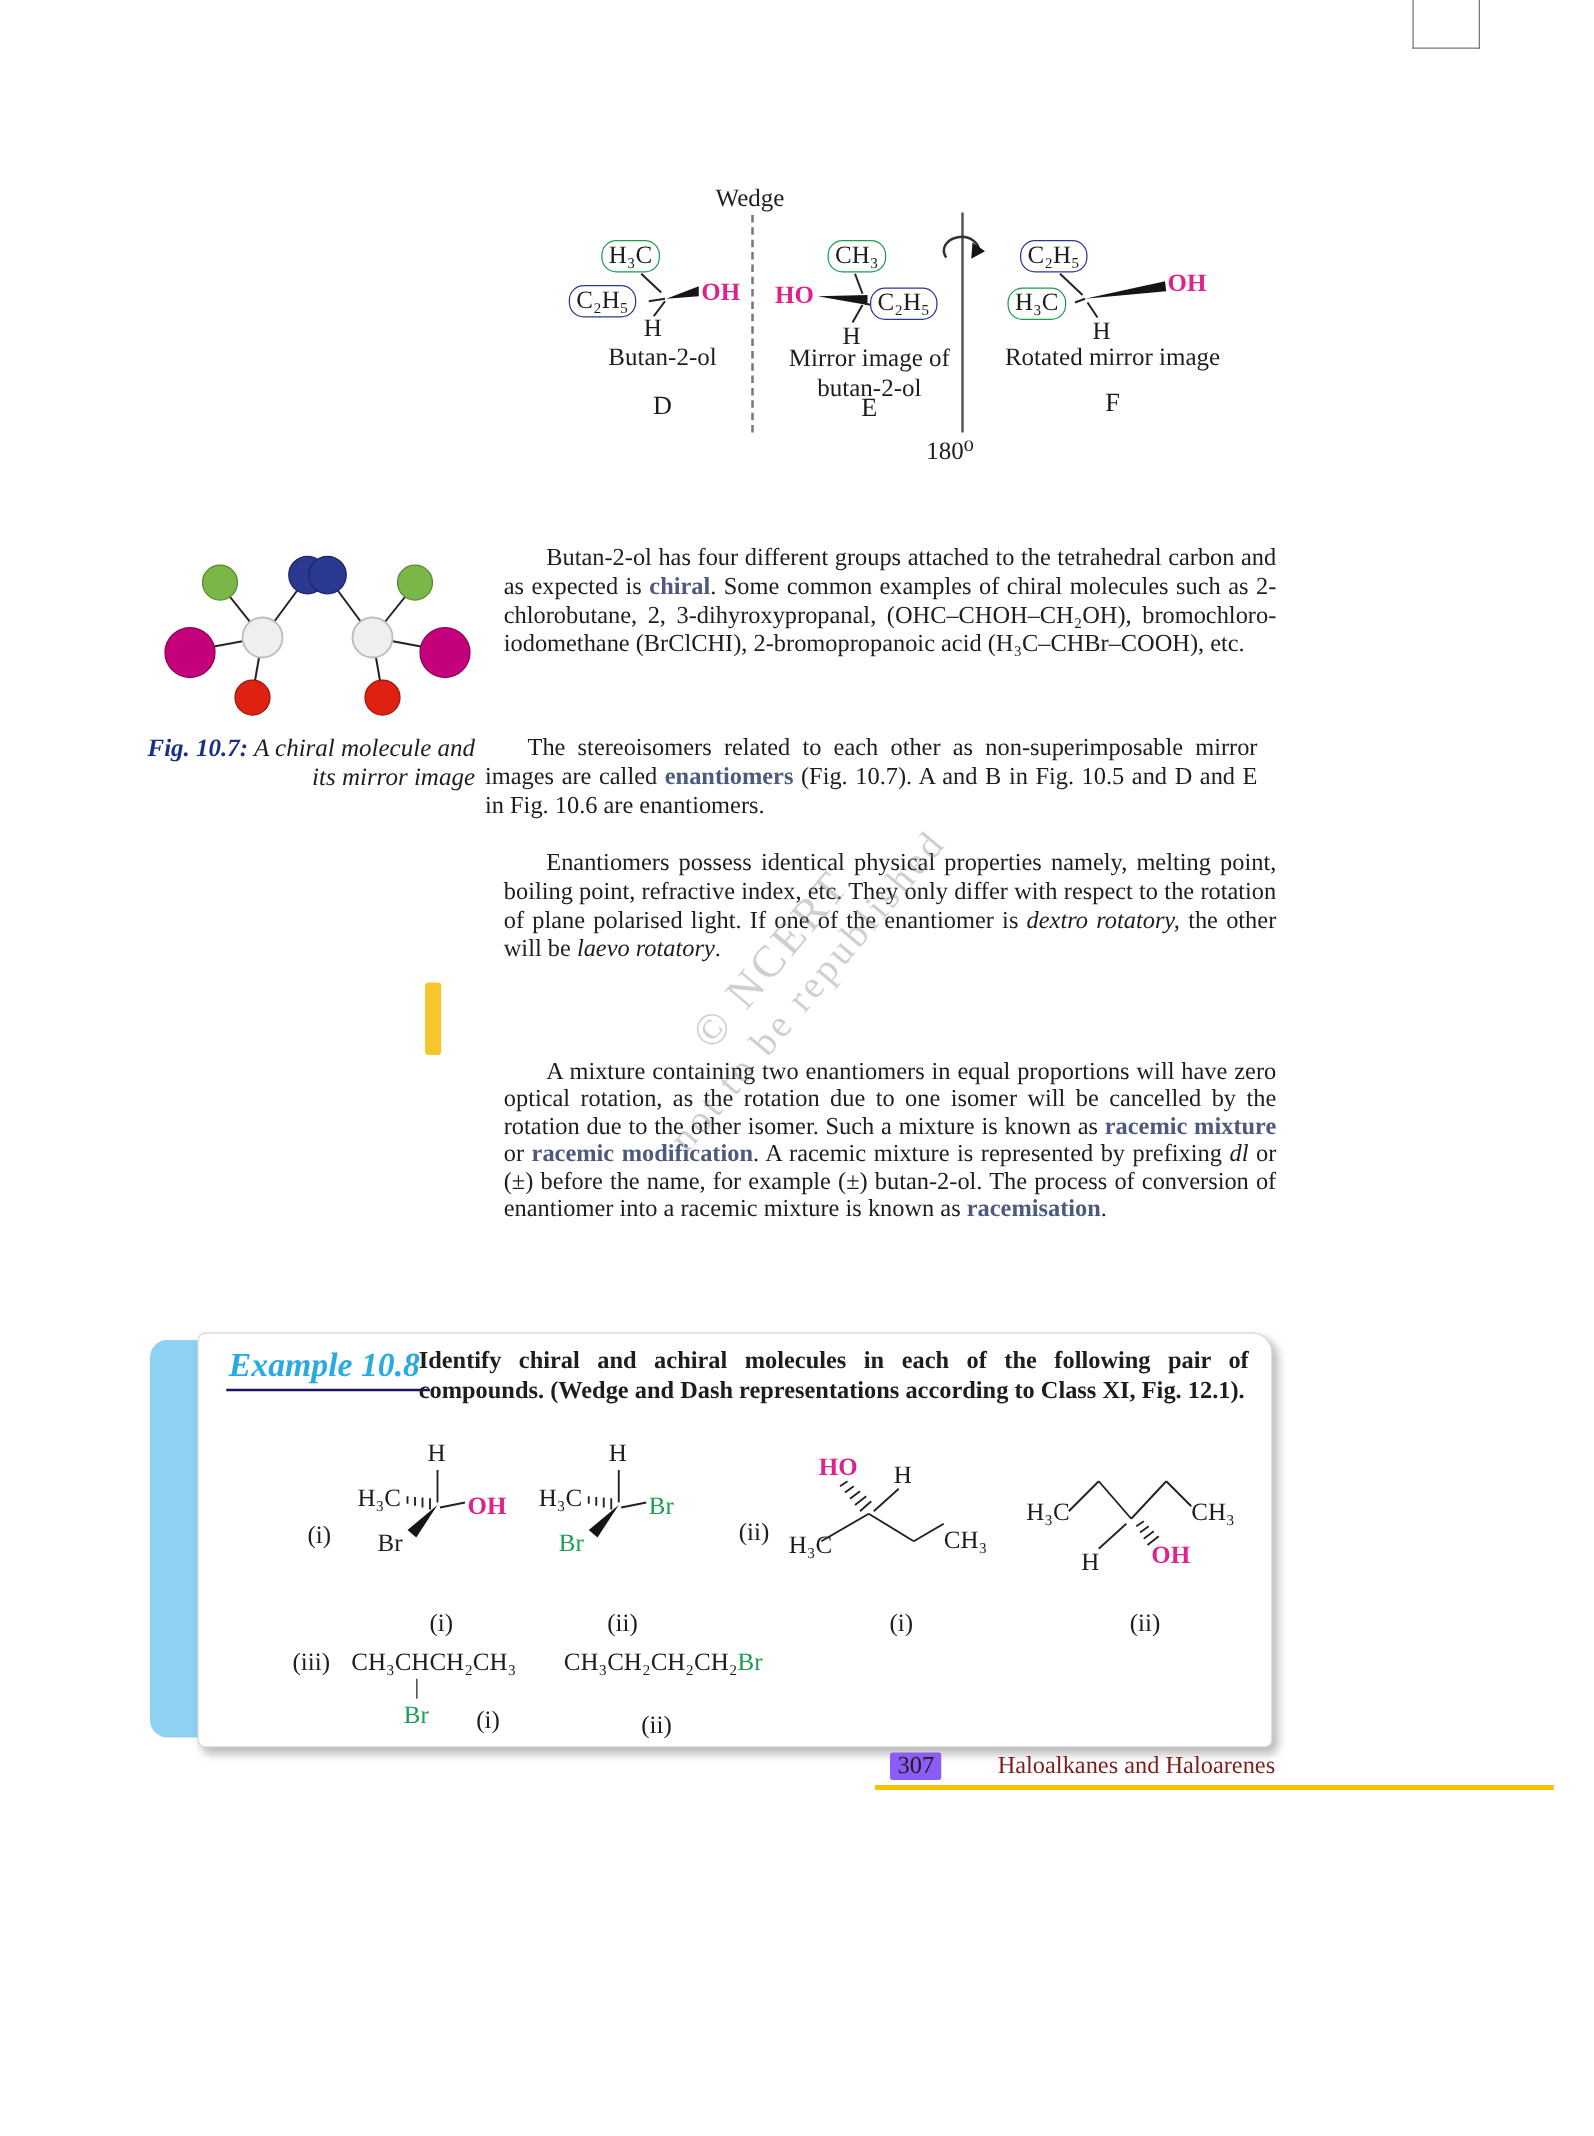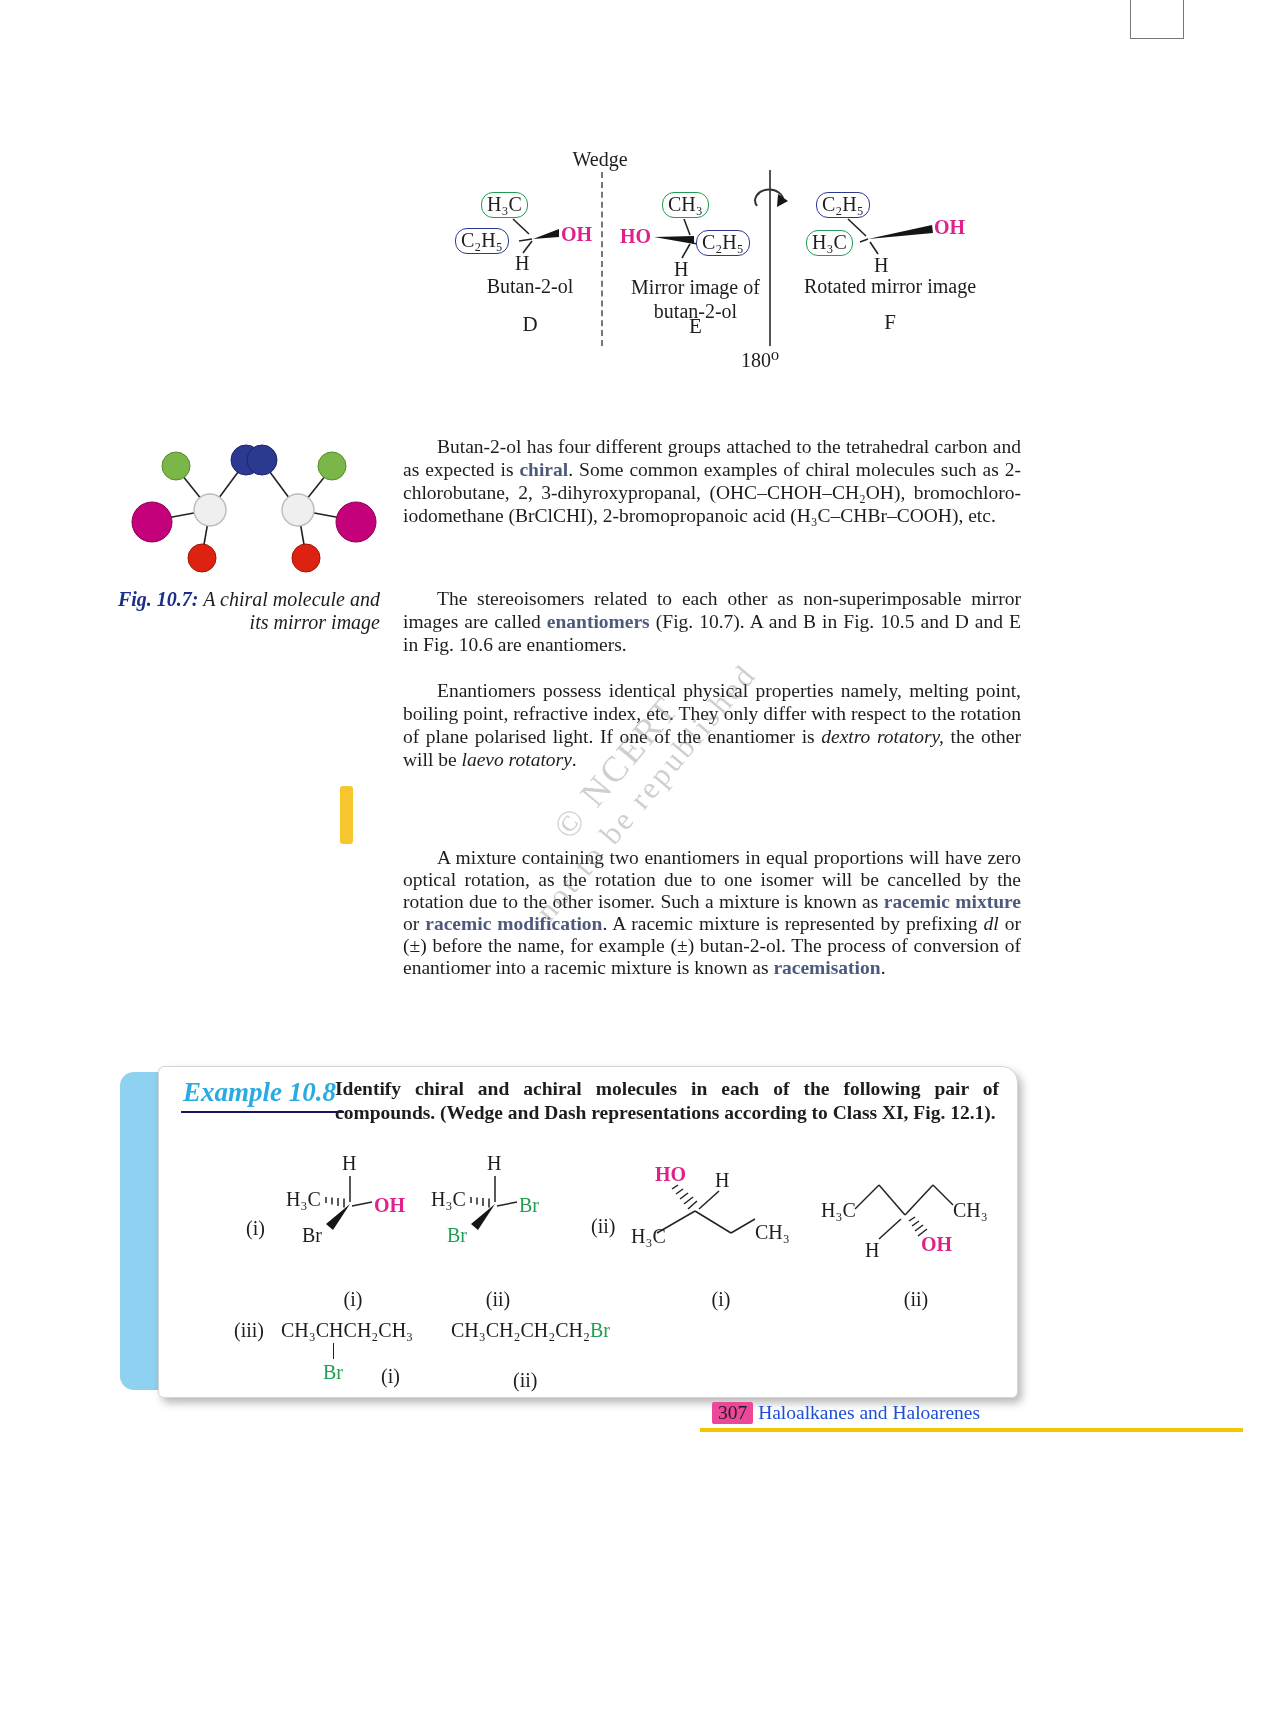--- a/index.html
+++ b/index.html
@@ -26,22 +26,22 @@
   .note-text{font-size:19px;line-height:22px;text-align:justify;}
   .ex-card{background:#fff;border:1px solid #d6d6d6;border-radius:6px 16px 6px 6px;
            box-shadow:4px 5px 8px rgba(0,0,0,0.28);}
   .ex-bar{background:#8ed1f0;border-radius:14px 0 0 14px;}
   .ex-heading{color:#29abe2;font-style:italic;font-weight:bold;font-size:27px;
               border-bottom:2.5px solid #1b1464;padding:0 8px 3px 2px;display:inline-block;}
   .ex-body{font-size:19.5px;line-height:24px;text-align:justify;font-weight:bold;}
   .caption{font-size:19px;line-height:23px;}
   .watermark{color:#8a8a8a;opacity:0.4;text-align:center;letter-spacing:3px;
              transform:rotate(-50deg);}
-  .footer-chapter{color:#1d4ed8;}
-  .hl{background:#ec4899;padding:0 6px 1px 6px;border-radius:2px;margin-top:48px;}
+  .footer-chapter{color:#7f1d1d;margin-left:40px;}
+  .hl{background:#8b5cf6;padding:0 6px 1px 6px;border-radius:2px;margin-top:48px;}
   .yellow-rule{background:#f2c500;}
   .corner-tab{border:1.5px solid #777;border-top:none;background:#fff;}
 </style>
 </head>
 <body>
 
 <div class="page">
 
   <div class="abs corner-tab" style="left:1130px;top:0;width:52px;height:38px;"></div>
 
@@ -124,21 +124,21 @@
     <line x1="176" y1="72" x2="184" y2="118" stroke="#bcbcbc" stroke-width="6"></line>
     <circle cx="234" cy="84" r="20" fill="#c4007a" stroke="#8d0058" stroke-width="1"></circle>
     <circle cx="210" cy="28" r="14" fill="#7ab648" stroke="#578a2e" stroke-width="1"></circle>
     <circle cx="140" cy="22" r="15" fill="#2b3990" stroke="#1c2566" stroke-width="1"></circle>
     <circle cx="176" cy="72" r="16" fill="#efefef" stroke="#bdbdbd" stroke-width="1.5"></circle>
     <circle cx="184" cy="120" r="14" fill="#dd2211" stroke="#9d1608" stroke-width="1"></circle>
   </svg>
   <div class="abs caption" style="left:95px;top:588px;width:285px;text-align:right;font-size:20px;"><span style="font-weight: bold; font-style: italic; color: rgb(27, 47, 138);">Fig. 10.7:</span><span style="font-style: italic;"> A chiral molecule and its mirror image</span></div>
 
   <div class="para indent" style="left:403px;top:435px;"><span>Butan-2-ol has four different groups attached to the tetrahedral carbon and as expected is </span><span style="font-weight: bold; color: rgb(77, 90, 125);">chiral</span><span>. Some common examples of chiral molecules such as 2-chlorobutane, 2, 3-dihyroxypropanal, (OHC–CHOH–CH₂OH), bromochloro-iodomethane (BrClCHI), 2-bromopropanoic acid (H₃C–CHBr–COOH), etc.</span></div>
-  <div class="para indent" style="left:403px;top:587px;"><span>The stereoisomers related to each other as non-superimposable mirror images are called </span><span style="font-weight: bold; color: rgb(77, 90, 125);">enantiomers</span><span> (Fig. 10.7). A and B in Fig. 10.5 and D and E in Fig. 10.6 are enantiomers.</span></div>
+  <div class="para indent" style="left:388px;top:587px;"><span>The stereoisomers related to each other as non-superimposable mirror images are called </span><span style="font-weight: bold; color: rgb(77, 90, 125);">enantiomers</span><span> (Fig. 10.7). A and B in Fig. 10.5 and D and E in Fig. 10.6 are enantiomers.</span></div>
   <div class="para indent" style="left:403px;top:679px;"><span>Enantiomers possess identical physical properties namely, melting point, boiling point, refractive index, etc. They only differ with respect to the rotation of plane polarised light. If one of the enantiomer is </span><span style="font-style: italic;">dextro rotatory,</span><span> the other will be </span><span style="font-style: italic;">laevo rotatory</span><span>.</span></div>
 
   <div class="abs note-bar" style="left:340px;top:786px;width:13px;height:58px;"></div>
 
   <div class="para indent" style="left:403px;top:847px;line-height:22px;"><span>A mixture containing two enantiomers in equal proportions will have zero optical rotation, as the rotation due to one isomer will be cancelled by the rotation due to the other isomer. Such a mixture is known as </span><span style="font-weight: bold; color: rgb(77, 90, 125);">racemic mixture</span><span> or </span><span style="font-weight: bold; color: rgb(77, 90, 125);">racemic modification</span><span>. A racemic mixture is represented by prefixing </span><span style="font-style: italic;">dl</span><span> or (±) before the name, for example (±) butan-2-ol. The process of conversion of enantiomer into a racemic mixture is known as </span><span style="font-weight: bold; color: rgb(77, 90, 125);">racemisation</span><span>.</span></div>
 
   <div class="abs watermark" style="left:370px;top:740px;width:520px;">
     <div style="font-size:36px;">© NCERT</div>
     <div style="font-size:31px;">not to be republished</div>
   </div>

